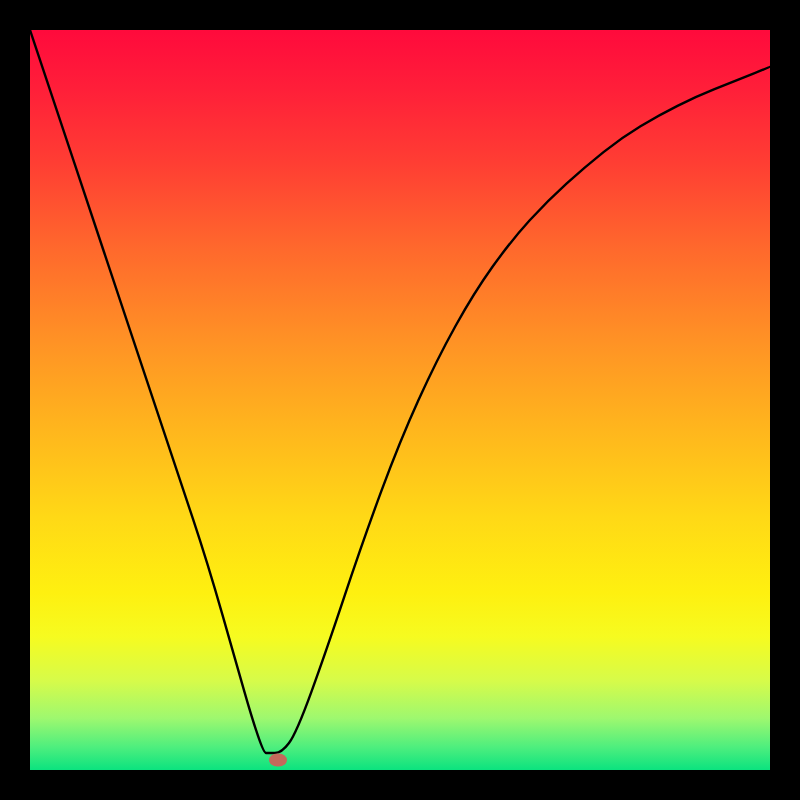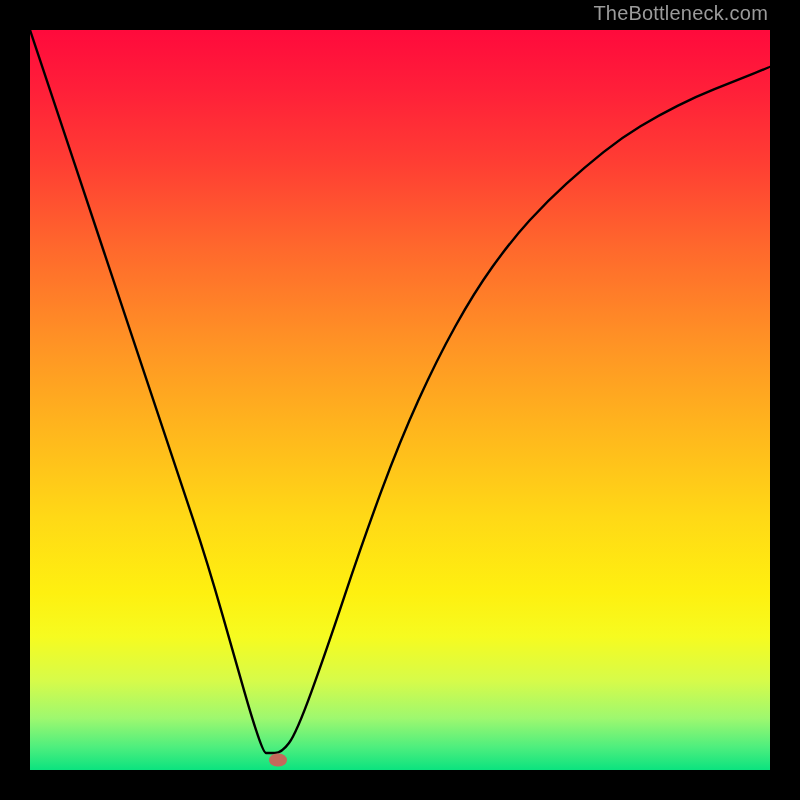--- a/index.html
+++ b/index.html
@@ -64,21 +64,20 @@
     font-size: 20px;
     letter-spacing: 0.2px;
     font-family: Arial, Helvetica, sans-serif;
   }
 </style>
 </head>
 <body>
 
 <div class="stage">
 
-  <div class="watermark" style="right: 32px; top: 2px;">TheBottleneck.com</div>
 
   <div class="plot">
     <svg class="curve-layer" viewBox="0 0 740 740" preserveAspectRatio="none">
       <path fill="none" stroke="#000" stroke-width="2.4" stroke-linecap="round" d="M 0.00 0.00 Q 29.60 88.80 44.40 133.20 Q 59.20 177.60 74.00 222.00 Q 88.80 266.40 103.60 310.80 Q 118.40 355.20 133.20 399.60 Q 148.00 444.00 162.80 488.40 Q 177.60 532.80 192.40 584.60 Q 207.20 636.40 214.60 662.30 Q 222.00 688.20 227.92 705.59 Q 233.84 722.98 236.06 722.98 Q 238.28 722.98 244.94 722.98 Q 251.60 722.98 259.00 712.99 Q 266.40 703.00 281.20 662.30 Q 296.00 621.60 314.50 566.10 Q 333.00 510.60 351.50 460.65 Q 370.00 410.70 388.50 370.00 Q 407.00 329.30 425.50 296.00 Q 444.00 262.70 462.50 236.80 Q 481.00 210.90 499.50 190.55 Q 518.00 170.20 536.50 153.55 Q 555.00 136.90 573.50 122.10 Q 592.00 107.30 610.50 96.20 Q 629.00 85.10 647.50 75.85 Q 666.00 66.60 684.50 59.20 Q 703.00 51.80 721.50 44.40 T 740.00 37.00"></path>
     </svg>
     <div class="marker" style="left: 247.9px; top: 729.64px; background: rgb(195, 105, 91);"></div>
   </div>
 
 </div>
 

